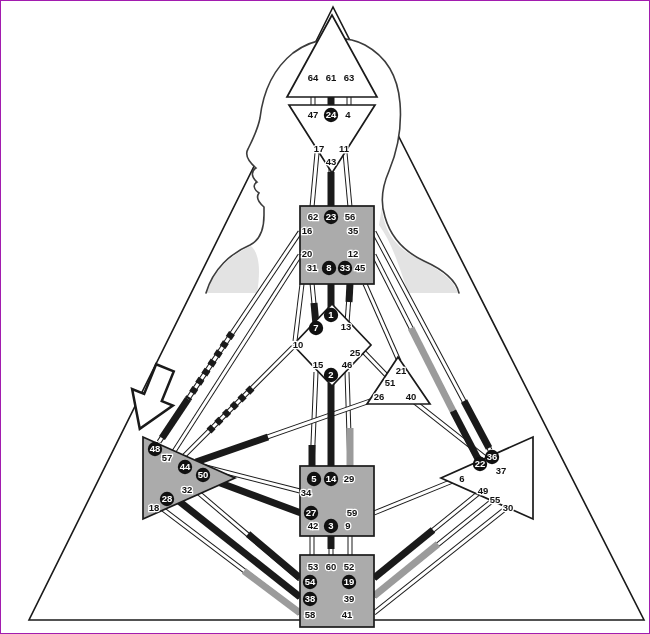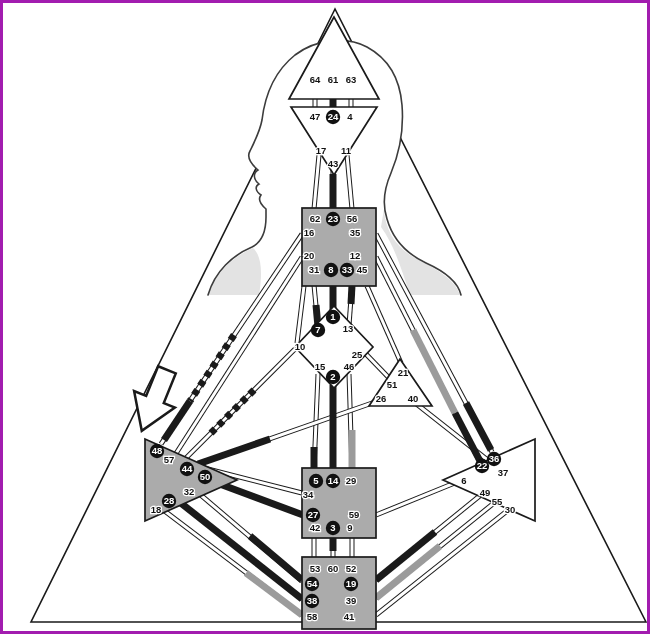--- a/index.html
+++ b/index.html
@@ -1,20 +1,20 @@
 <!DOCTYPE html>
 <html><head>
 <meta charset="utf-8">
 <style>
   html,body{margin:0;padding:0;background:#ffffff;}
   .stage{
     position:relative;
     width:650px;height:634px;
     background:#ffffff;
-    border:3px solid #a21caf;
+    border:1px solid #a21caf;
     box-sizing:border-box;
     overflow:hidden;
     font-family:"Liberation Sans","DejaVu Sans",sans-serif;
   }
   svg text{
     font-family:"Liberation Sans","DejaVu Sans",sans-serif;
   }
 </style>
 </head>
 <body>

